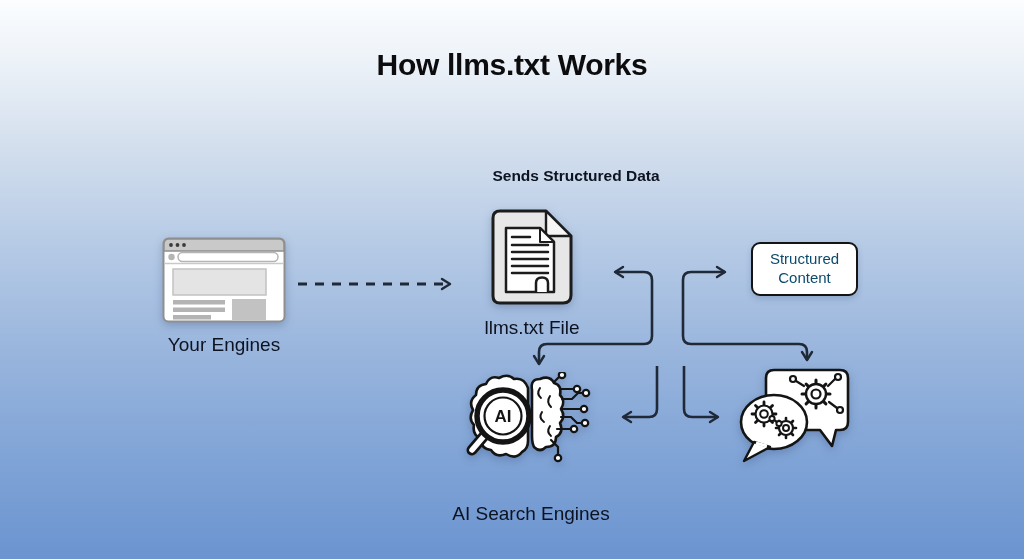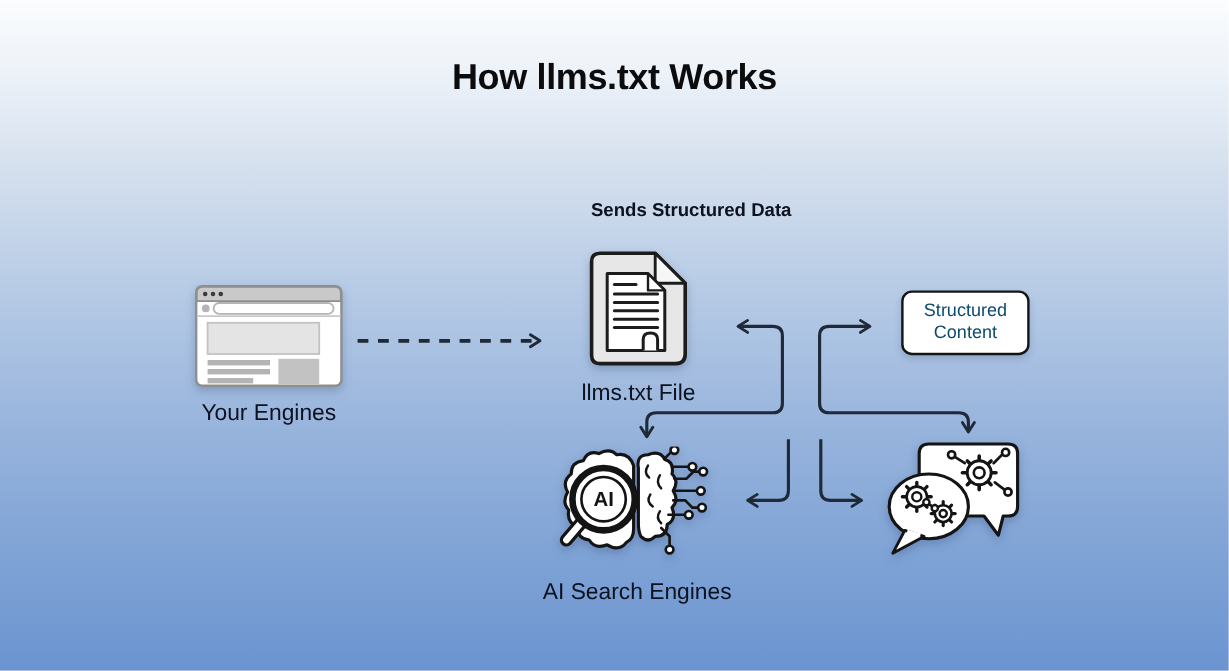--- a/index.html
+++ b/index.html
@@ -135,21 +135,21 @@
     </g>
 
     <g>
       <line x1="18" y1="64" x2="6" y2="78" stroke="#141414" stroke-width="11" stroke-linecap="round"></line>
       <line x1="18" y1="64" x2="6" y2="78" stroke="#ffffff" stroke-width="5.5" stroke-linecap="round"></line>
       <circle cx="37" cy="44" r="26" fill="#ffffff" stroke="#141414" stroke-width="5.5"></circle>
       <circle cx="37" cy="44" r="18.5" fill="none" stroke="#141414" stroke-width="2.2"></circle>
       <text x="37" y="50" text-anchor="middle" font-family="Liberation Sans, sans-serif" font-size="17" font-weight="700" fill="#141414">AI</text>
     </g>
   </svg>
-  <div class="abs node-label" style="left:531px;top:483px">AI Search Engines</div>
+  <div class="abs node-label" style="left:531px;top:503px">AI Search Engines</div>
 
   <svg class="abs icon-shadow" style="left:736px;top:366px" width="122" height="100" viewBox="0 0 122 100">
 
     <path d="M38 4 H104 Q112 4 112 12 V56 Q112 64 104 64 H100 L96 80 L84 64 H38 Q30 64 30 56 V12 Q30 4 38 4 Z" fill="#ffffff" stroke="#141414" stroke-width="2.6" stroke-linejoin="round"></path>
 
     <g stroke="#141414" fill="none" stroke-linecap="round">
       <g stroke-width="3">
         <line x1="90" y1="28" x2="94" y2="28"></line>
           <line x1="87.1" y1="35.1" x2="89.9" y2="37.9"></line>
         <line x1="80" y1="38" x2="80" y2="42"></line>

